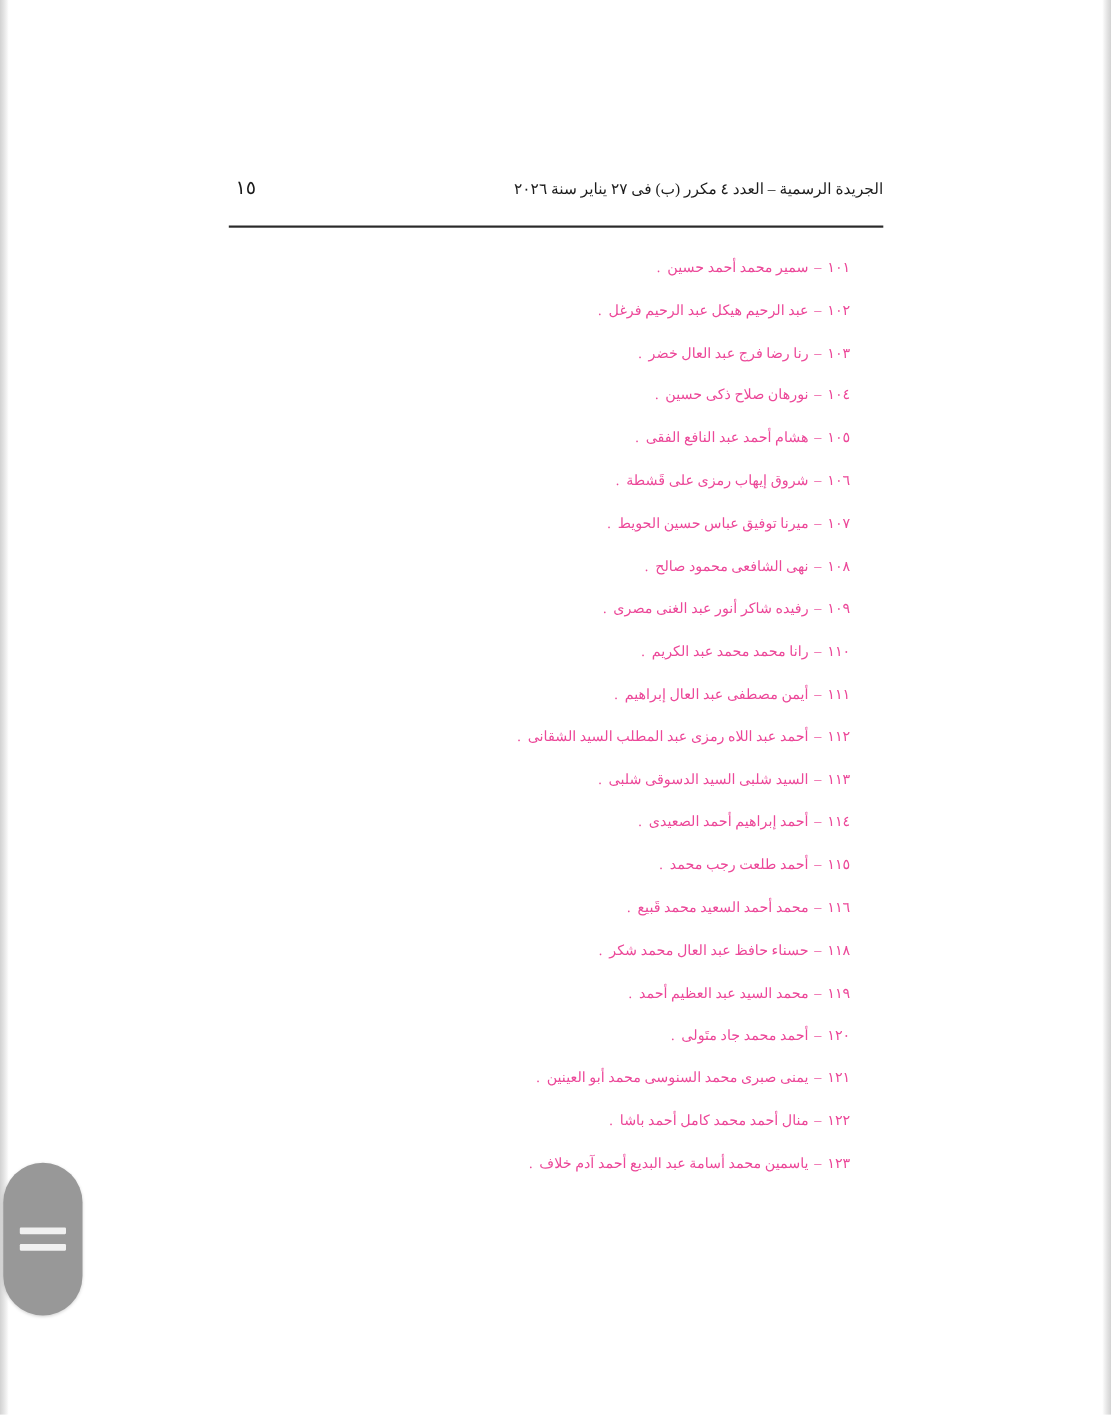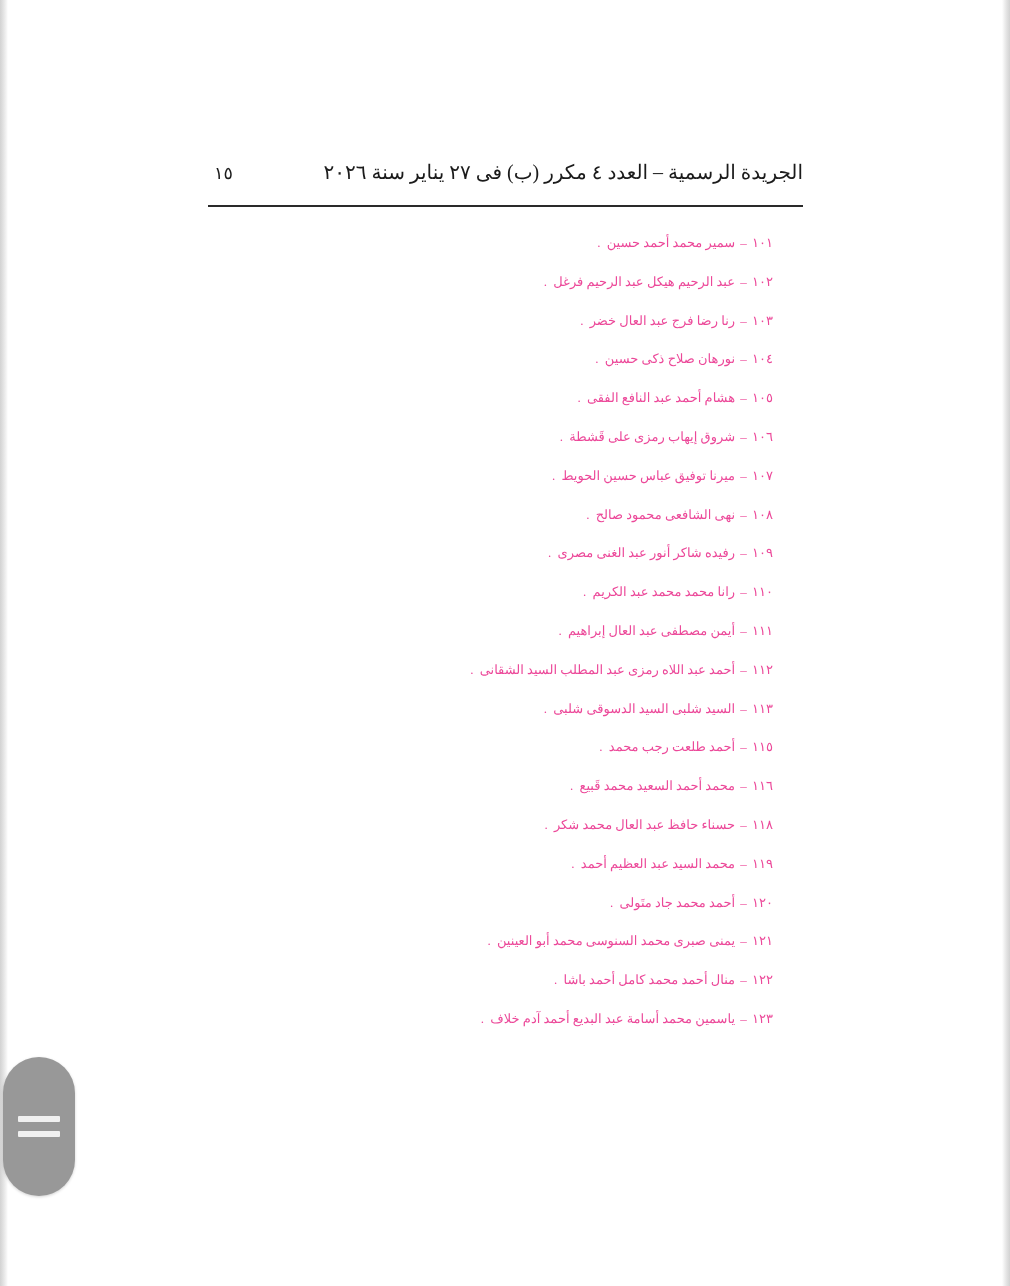--- a/index.html
+++ b/index.html
@@ -52,21 +52,21 @@
     left: 200px;
     width: 595px;
     height: 32px;
     direction: rtl;
     display: flex;
     align-items: baseline;
     justify-content: space-between;
     white-space: nowrap;
   }
   #header-title {
-    font-size: 20px;
+    font-size: 14px;
     color: #1b1b1b;
     letter-spacing: 0.1px;
     text-align: center;
   }
   #header-pageno {
     font-size: 17.5px;
     color: #1b1b1b;
     padding-left: 6px;
     text-align: center;
   }
@@ -151,20 +151,21 @@
         <li class="entry-row"><span class="entry-num">١٠٤</span> <span class="entry-dash">–</span> <span class="entry-name">نورهان صلاح ذكى حسين</span> <span class="entry-stop">.</span></li>
         <li class="entry-row"><span class="entry-num">١٠٥</span> <span class="entry-dash">–</span> <span class="entry-name">هشام أحمد عبد النافع الفقى</span> <span class="entry-stop">.</span></li>
         <li class="entry-row"><span class="entry-num">١٠٦</span> <span class="entry-dash">–</span> <span class="entry-name">شروق إيهاب رمزى على قَشطة</span> <span class="entry-stop">.</span></li>
         <li class="entry-row"><span class="entry-num">١٠٧</span> <span class="entry-dash">–</span> <span class="entry-name">ميرنا توفيق عباس حسين الحويط</span> <span class="entry-stop">.</span></li>
         <li class="entry-row"><span class="entry-num">١٠٨</span> <span class="entry-dash">–</span> <span class="entry-name">نهى الشافعى محمود صالح</span> <span class="entry-stop">.</span></li>
         <li class="entry-row"><span class="entry-num">١٠٩</span> <span class="entry-dash">–</span> <span class="entry-name">رفيده شاكر أنور عبد الغنى مصرى</span> <span class="entry-stop">.</span></li>
         <li class="entry-row"><span class="entry-num">١١٠</span> <span class="entry-dash">–</span> <span class="entry-name">رانا محمد محمد عبد الكريم</span> <span class="entry-stop">.</span></li>
         <li class="entry-row"><span class="entry-num">١١١</span> <span class="entry-dash">–</span> <span class="entry-name">أيمن مصطفى عبد العال إبراهيم</span> <span class="entry-stop">.</span></li>
         <li class="entry-row"><span class="entry-num">١١٢</span> <span class="entry-dash">–</span> <span class="entry-name">أحمد عبد اللاه رمزى عبد المطلب السيد الشقانى</span> <span class="entry-stop">.</span></li>
         <li class="entry-row"><span class="entry-num">١١٣</span> <span class="entry-dash">–</span> <span class="entry-name">السيد شلبى السيد الدسوقى شلبى</span> <span class="entry-stop">.</span></li>
+        <li class="entry-row"><span class="entry-num">١١٤</span> <span class="entry-dash">–</span> <span class="entry-name">أحمد إبراهيم أحمد الصعيدى</span> <span class="entry-stop">.</span></li>
         <li class="entry-row"><span class="entry-num">١١٥</span> <span class="entry-dash">–</span> <span class="entry-name">أحمد طلعت رجب محمد</span> <span class="entry-stop">.</span></li>
         <li class="entry-row"><span class="entry-num">١١٦</span> <span class="entry-dash">–</span> <span class="entry-name">محمد أحمد السعيد محمد قَبيع</span> <span class="entry-stop">.</span></li>
         <li class="entry-row"><span class="entry-num">١١٨</span> <span class="entry-dash">–</span> <span class="entry-name">حسناء حافظ عبد العال محمد شكر</span> <span class="entry-stop">.</span></li>
         <li class="entry-row"><span class="entry-num">١١٩</span> <span class="entry-dash">–</span> <span class="entry-name">محمد السيد عبد العظيم أحمد</span> <span class="entry-stop">.</span></li>
         <li class="entry-row"><span class="entry-num">١٢٠</span> <span class="entry-dash">–</span> <span class="entry-name">أحمد محمد جاد متَولى</span> <span class="entry-stop">.</span></li>
         <li class="entry-row"><span class="entry-num">١٢١</span> <span class="entry-dash">–</span> <span class="entry-name">يمنى صبرى محمد السنوسى محمد أبو العينين</span> <span class="entry-stop">.</span></li>
         <li class="entry-row"><span class="entry-num">١٢٢</span> <span class="entry-dash">–</span> <span class="entry-name">منال أحمد محمد كامل أحمد باشا</span> <span class="entry-stop">.</span></li>
         <li class="entry-row"><span class="entry-num">١٢٣</span> <span class="entry-dash">–</span> <span class="entry-name">ياسمين محمد أسامة عبد البديع أحمد آدم خلاف</span> <span class="entry-stop">.</span></li>
       </ol>
 

